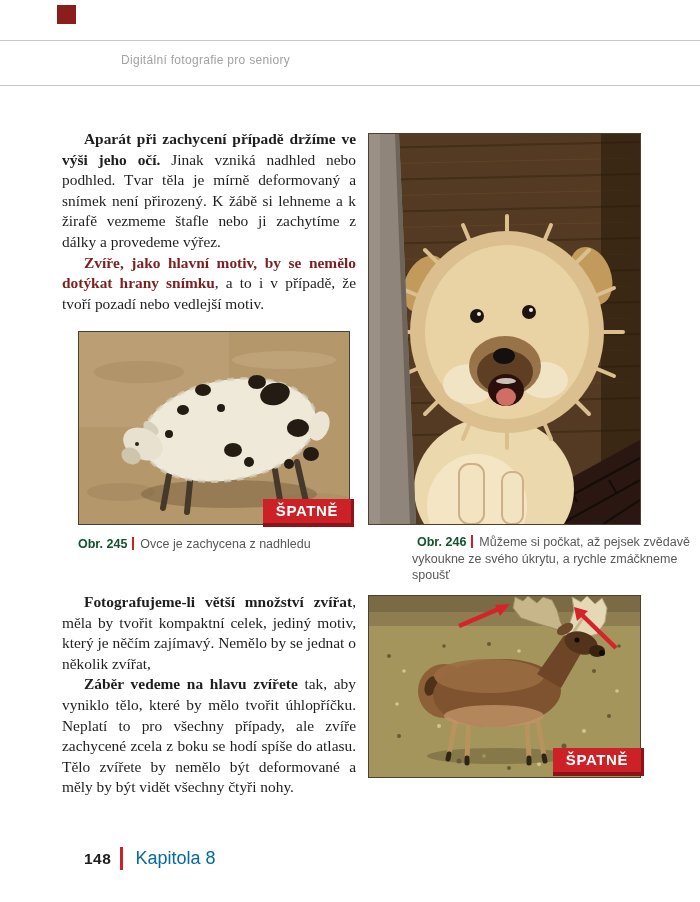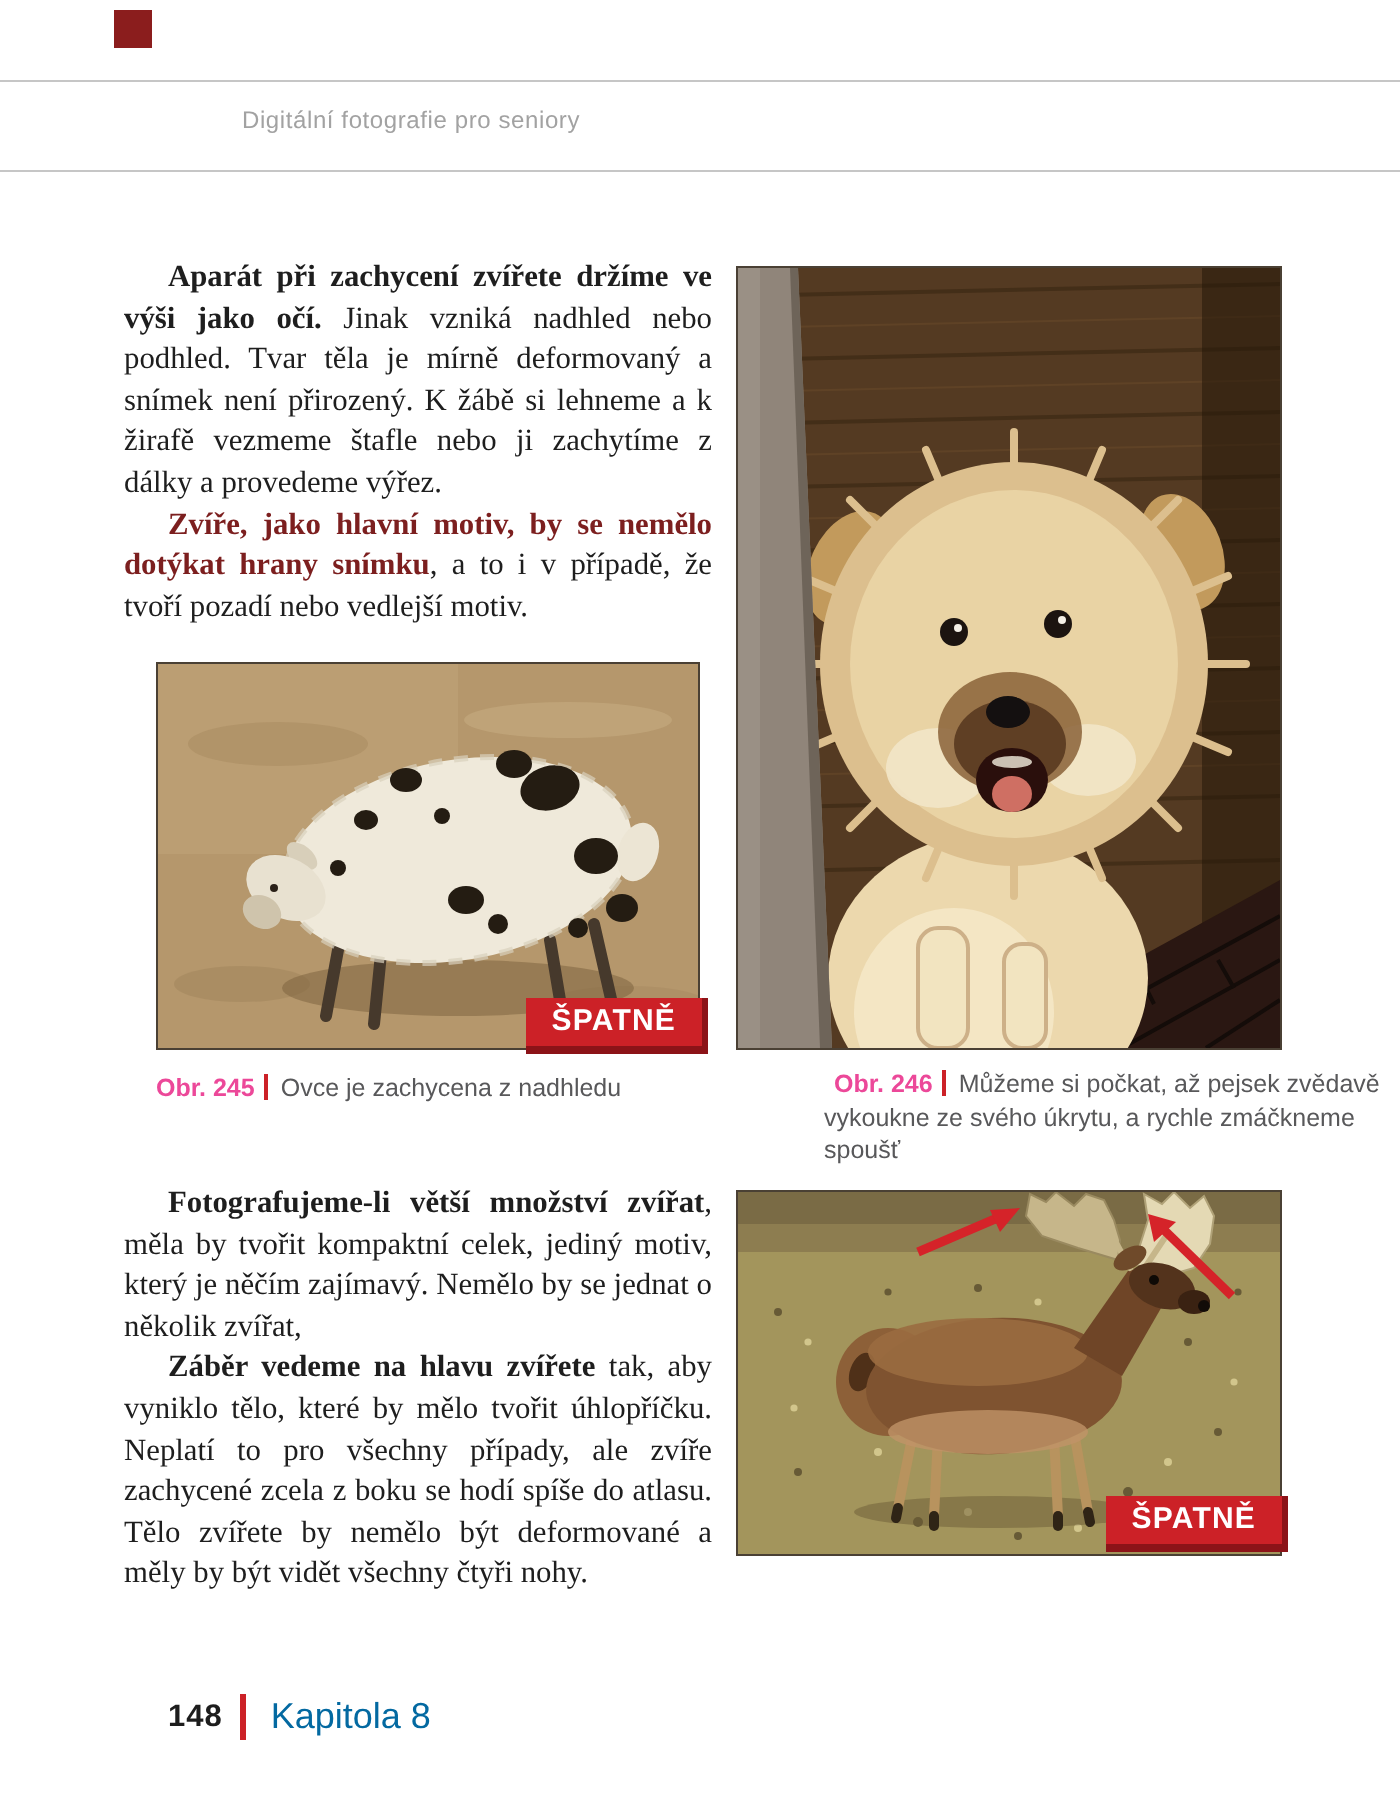--- a/index.html
+++ b/index.html
@@ -20,41 +20,41 @@
   .figure svg{display:block;}
   .photo-frame{border:1px solid #4a4034;}
   .badge{position:absolute;background:#cc2127;color:#ffffff;
         font-family:"Liberation Sans",sans-serif;font-weight:bold;font-size:15px;
         letter-spacing:.6px;padding:3px 13px 4px 13px;
         border-right:3px solid #8c1318;border-bottom:4px solid #8c1318;margin-top:16px;}
   .badge-sheep{right:-5px;bottom:-3px;}
   .badge-deer{right:-4px;bottom:1px;}
   .caption{position:absolute;font-family:"Liberation Sans",sans-serif;font-size:12.5px;
         line-height:16.5px;color:#58585a;}
-  .caption .obr{color:#ec4899;font-weight:bold;}
+  .caption .obr{color:#14532d;font-weight:bold;}
   .cap-divider{display:inline-block;width:2px;height:13px;background:#cc2127;
         margin:0 6px 0 5px;vertical-align:-2px;}
   .footer{position:absolute;left:84px;top:847px;display:flex;align-items:center;
         font-family:"Liberation Sans",sans-serif;}
   .footer .pagenum{font-size:15.5px;color:#1d1d1d;font-weight:bold;letter-spacing:.5px;}
   .footer .bar{width:3px;height:23px;background:#cc2127;margin:0 12px 0 9px;}
   .footer .chapter{font-size:18px;color:#0369a1;}
 </style>
 </head>
 <body>
 
 <div class="page">
 
   <div class="chapter-square"></div>
   <div class="rule rule-top"></div>
   <div class="header-title">Digitální fotografie pro seniory</div>
   <div class="rule rule-bottom"></div>
 
   <div class="col-text" style="top:129px;">
-    <p><span class="lead">Aparát při zachycení zvířete držíme ve výši jako očí.</span><span> Jinak vzniká nadhled nebo podhled. Tvar těla je mírně deformovaný a snímek není přirozený. K žábě si lehneme a k žirafě vezmeme štafle nebo ji zachytíme z dálky a provedeme výřez.</span></p>
+    <p><span class="lead">Aparát při zachycení případě držíme ve výši jeho očí.</span><span> Jinak vzniká nadhled nebo podhled. Tvar těla je mírně deformovaný a snímek není přirozený. K žábě si lehneme a k žirafě vezmeme štafle nebo ji zachytíme z dálky a provedeme výřez.</span></p>
     <p><span class="maroon">Zvíře, jako hlavní motiv, by se nemělo dotýkat hrany snímku</span><span>, a to i v případě, že tvoří pozadí nebo vedlejší motiv.</span></p>
   </div>
 
   <div class="figure photo-frame" style="left:78px;top:331px;width:272px;height:194px;">
     <svg width="270" height="192" viewBox="0 0 270 192">
       <rect x="0" y="0" width="270" height="192" fill="#b5976c"></rect>
       <rect x="0" y="0" width="150" height="95" fill="#c3a77d" opacity="0.45"></rect>
       <ellipse cx="60" cy="40" rx="45" ry="11" fill="#a3855a" opacity="0.4"></ellipse>
       <ellipse cx="205" cy="28" rx="52" ry="9" fill="#cab083" opacity="0.5"></ellipse>
       <ellipse cx="42" cy="160" rx="34" ry="9" fill="#9c7f58" opacity="0.4"></ellipse>

